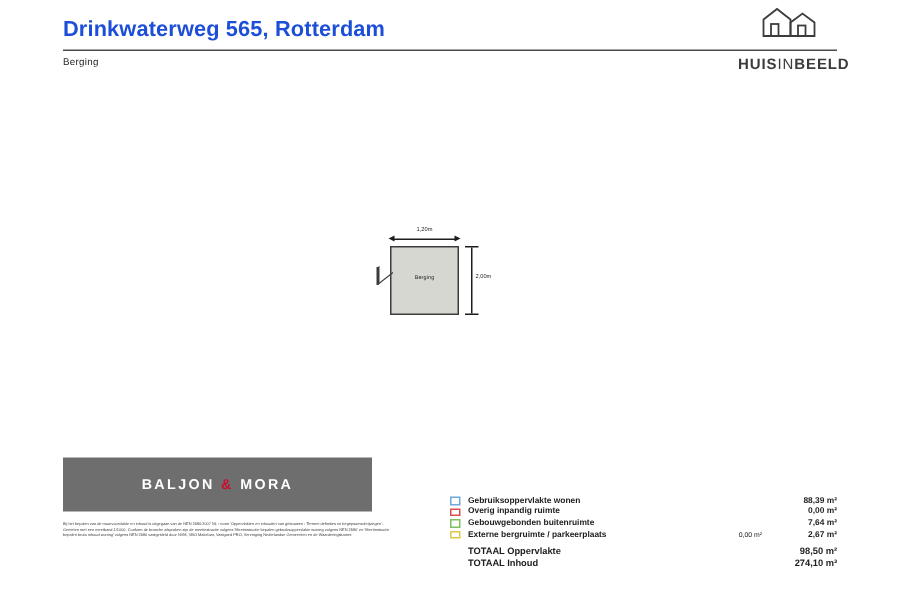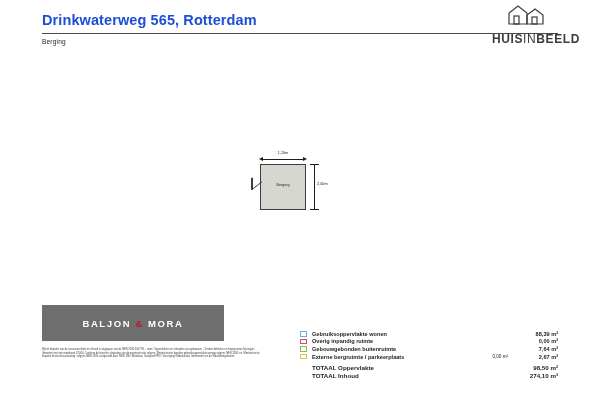--- a/index.html
+++ b/index.html
@@ -62,24 +62,24 @@
     width: 70px;
     text-align: center;
   }
   .logo-mark {
     height: 22px;
     display: flex;
     justify-content: center;
     align-items: flex-end;
   }
   .logo-text {
-    font-size: 12px;
+    font-size: 10px;
     letter-spacing: 0.6px;
     color: #3c3c3b;
-    margin-top: 6px;
+    margin-top: 12px;
   }
   .logo-text b { font-weight: bold; }
   .logo-text .mid { font-weight: normal; }
 
   
   .plan {
     position: absolute;
     left: 240px;
     top: 150px;
     width: 120px;
@@ -191,21 +191,21 @@
     top: 22px;
     font-size: 3.8px;
     color: #1d1d1b;
   }
 
   
   .agency {
     position: absolute;
     left: 42px;
     top: 305px;
-    width: 182px;
+    width: 206px;
     height: 36px;
     background: #6e6e6e;
     display: flex;
     align-items: center;
     justify-content: center;
   }
   .agency-text {
     font-size: 9.5px;
     letter-spacing: 1.6px;
     color: #ffffff;

